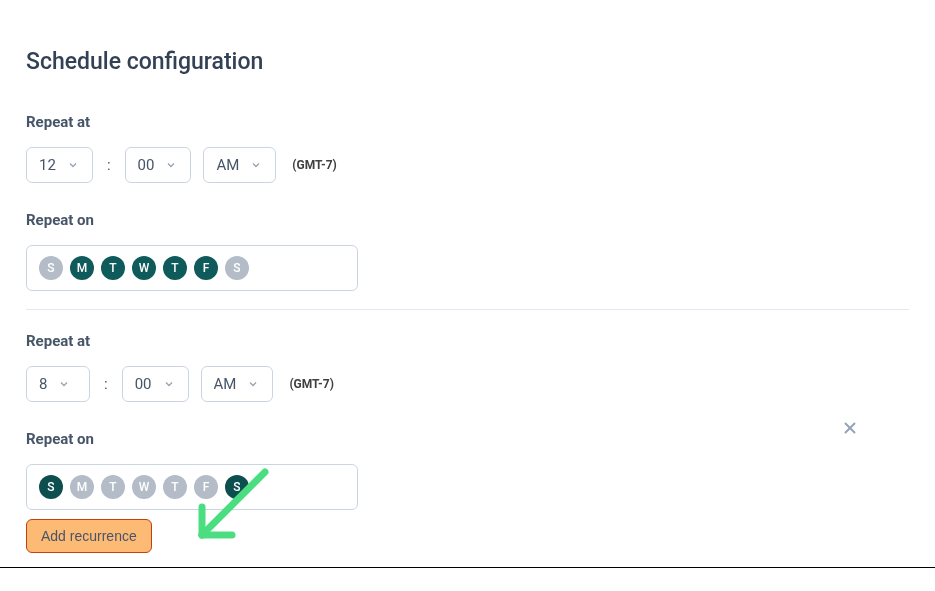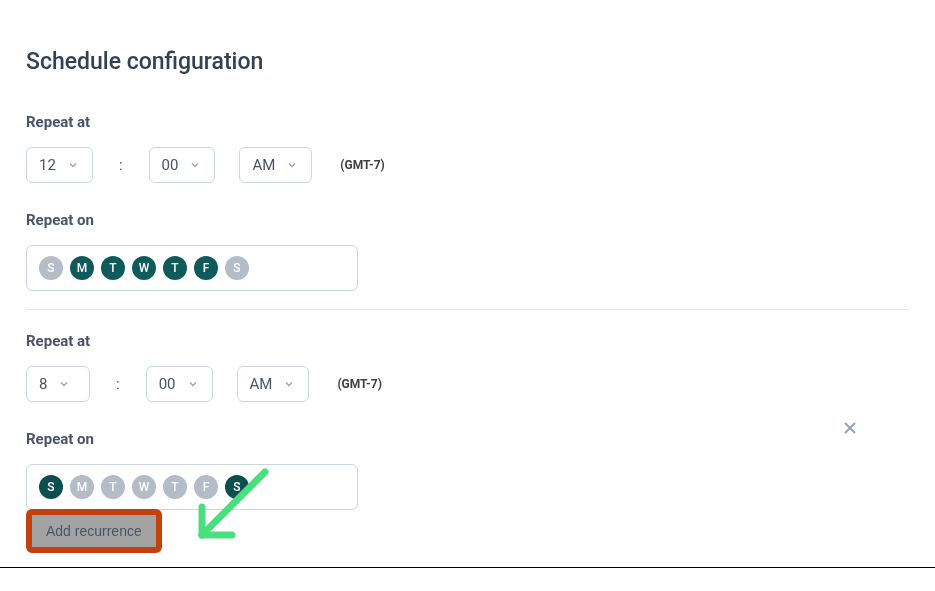--- a/index.html
+++ b/index.html
@@ -26,21 +26,21 @@
     }
     .section-label {
       font-size: 15px;
       color: #475569;
       margin-bottom: 16px;
       font-weight: bold;
     }
     .row {
       display: flex;
       align-items: center;
-      gap: 24px;
+      gap: 12px;
       margin-bottom: 28px;
     }
     .select {
       display: inline-flex;
       align-items: center;
       gap: 10px;
       border: 1px solid #cbd5e1;
       border-radius: 6px;
       padding: 8px 12px;
       font-size: 15px;
@@ -101,26 +101,26 @@
     }
     .close-icon {
       position: absolute;
       right: 76px;
       top: 418px;
       color: #94a3b8;
       font-size: 20px;
       cursor: pointer;
     }
     .add-btn {
-      border: 6px solid #c2410c;
+      border: 1px solid #c2410c;
       border-radius: 6px;
       padding: 8px 14px;
       font-size: 14px;
       color: #475569;
-      background: #a3a3a3;
+      background: #fdba74;
       cursor: pointer;
       position: absolute;
       bottom: 14px;
       left: 26px;
     }
     .arrow {
       position: absolute;
       left: 180px;
       bottom: 10px;
       pointer-events: none;

